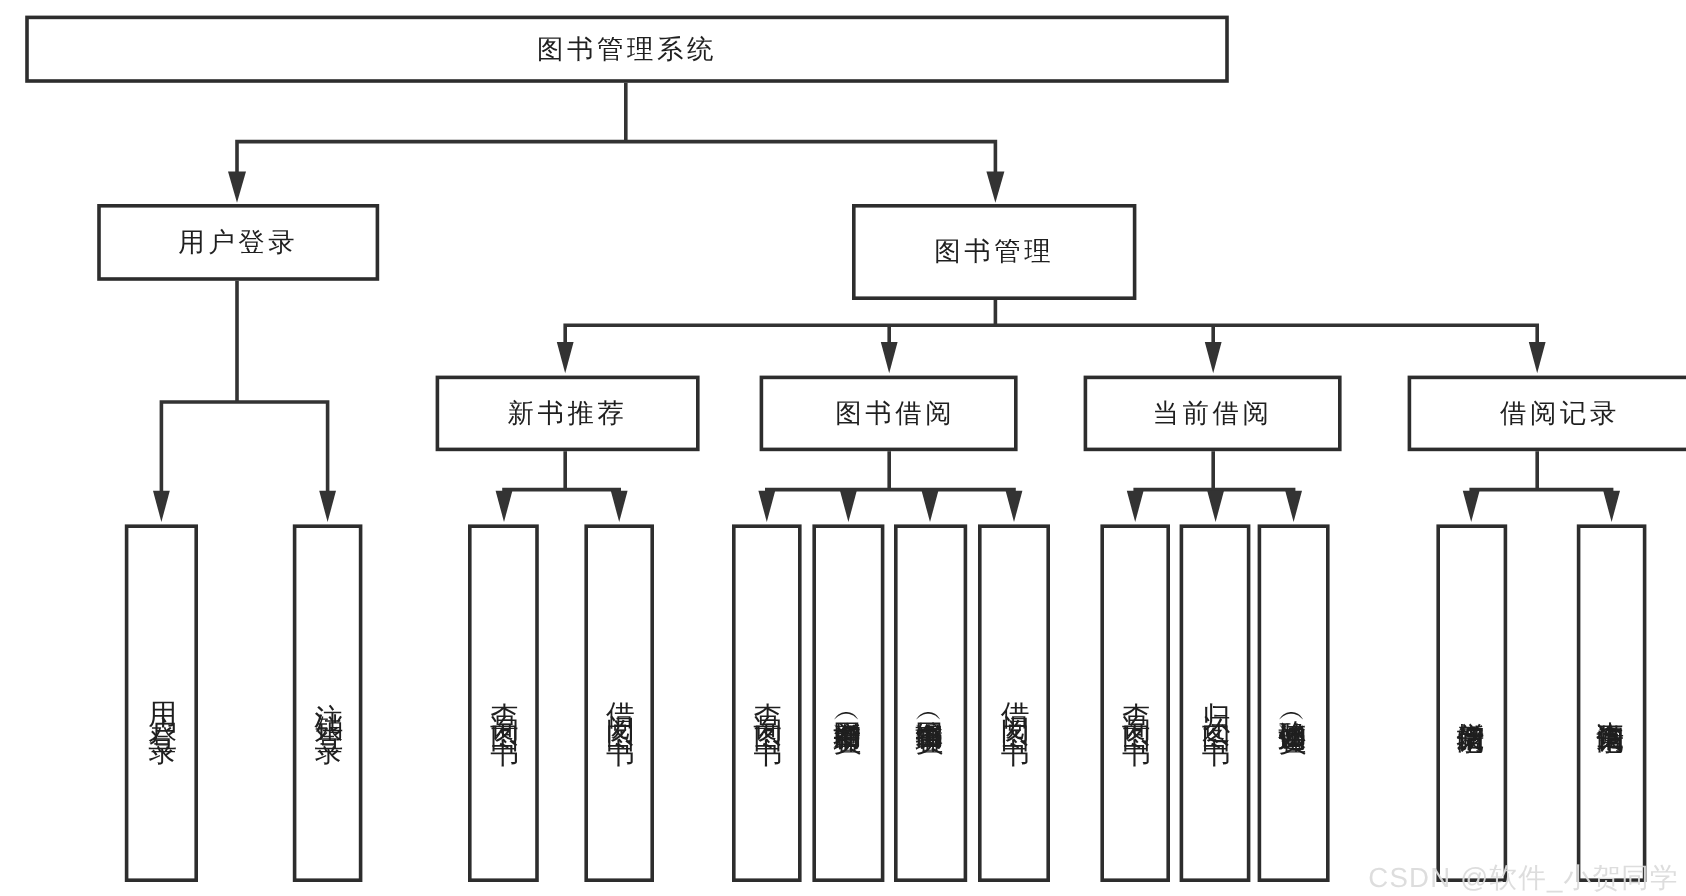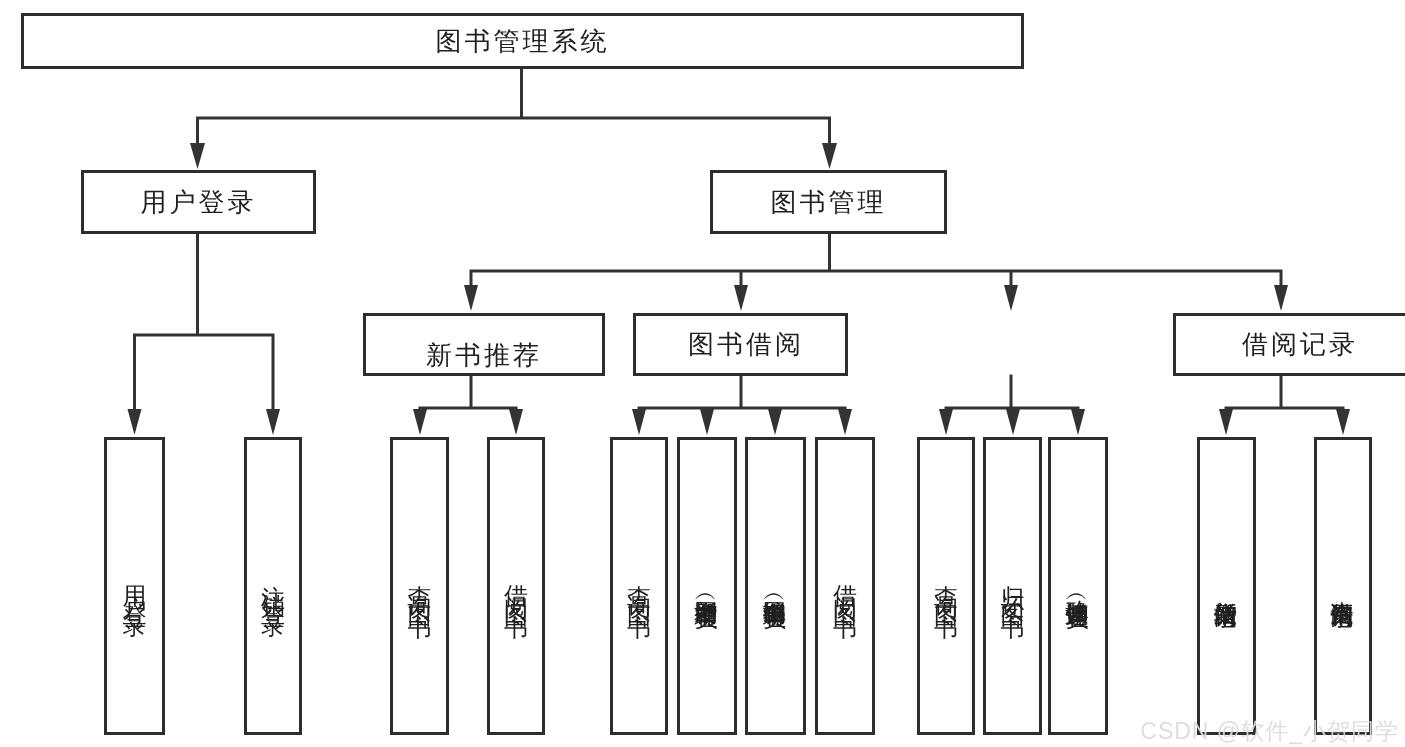--- a/index.html
+++ b/index.html
@@ -26,29 +26,29 @@
     box-sizing: border-box;
     background: #ffffff;
     border: 3px solid #2d2d2d;
     display: flex;
     align-items: center;
     justify-content: center;
     color: #1f1f1f;
     z-index: 2;
   }
   .hnode {
-    font-size: 26px;
+    font-size: 22px;
     letter-spacing: 3px;
     white-space: nowrap;
   }
   .root  { left: 21px;  top: 13px;  width: 1003px; height: 56px; }
   .l2a   { left: 81px;  top: 170px; width: 235px;  height: 64px; }
-  .l2b   { left: 710px; top: 170px; width: 237px;  height: 64px; }
+  .l2b   { left: 710px; top: 170px; width: 237px;  height: 80px; }
   .l3    { top: 313px; height: 63px; }
-  .l3a   { left: 363px;  width: 242px; align-items: flex-end; }
+  .l3a   { left: 363px;  width: 220px; }
   .l3b   { left: 633px;  width: 215px; padding-left: 11px; }
   .l3c   { left: 903px;  width: 215px; }
   .l3d   { left: 1173px; width: 254px; }
   .leaf  { top: 437px; height: 298px; }
   .leaf-label {
     writing-mode: vertical-rl;
     text-orientation: mixed;
     font-size: 24px;
     letter-spacing: 10px;
     color: #1f1f1f;
@@ -146,20 +146,23 @@
   <div class="node hnode l2b">
     <span>图书管理</span>
   </div>
 
   <div class="node hnode l3 l3a">
     <span>新书推荐</span>
   </div>
   <div class="node hnode l3 l3b">
     <span>图书借阅</span>
   </div>
+  <div class="node hnode l3 l3c">
+    <span>当前借阅</span>
+  </div>
   <div class="node hnode l3 l3d">
     <span>借阅记录</span>
   </div>
 
   <div class="node leaf lf1">
     <span class="leaf-label">用户登录</span>
   </div>
   <div class="node leaf lf2">
     <span class="leaf-label">注销登录</span>
   </div>

